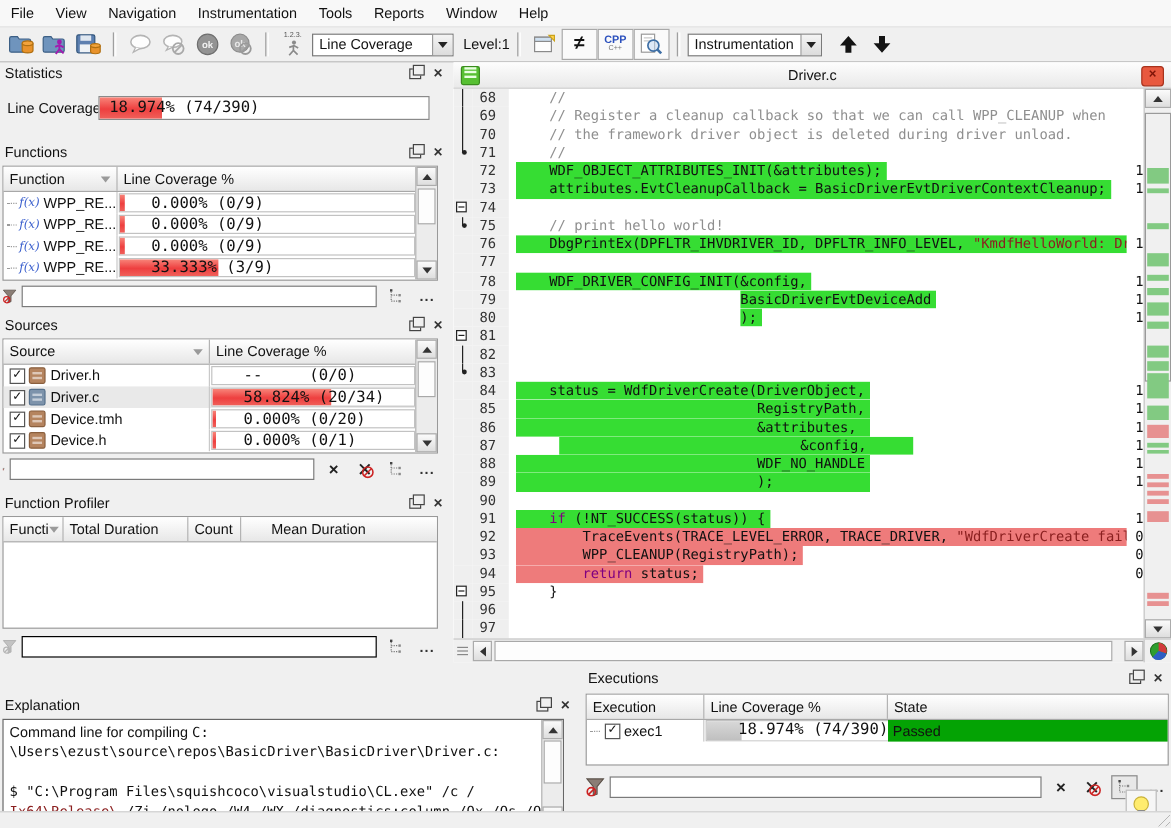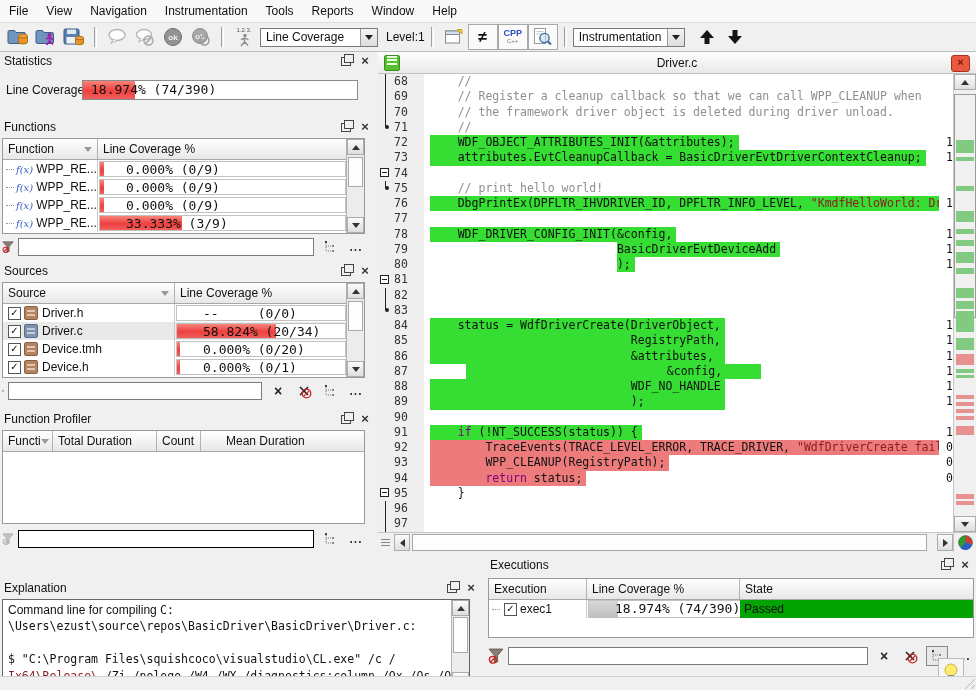--- a/index.html
+++ b/index.html
@@ -78,21 +78,21 @@
   .ed-ico::before{top:3px;box-shadow:0 4px 0 #e8ffe0;}
   .ed-close{position:absolute;right:6px;top:3px;width:17px;height:15px;background:#e8593f;border:1px solid #a8321c;border-radius:3px;color:#7e1408;font-weight:bold;font-size:11px;line-height:13px;text-align:center;}
   .code-wrap{position:absolute;left:0;top:22px;width:575px;height:458px;overflow:hidden;background:#fff;}
   .crow{display:flex;height:15.26px;position:relative;}
   .fold{width:16px;flex:none;background:#efefef;position:relative;}
   .f-v::before{content:"";position:absolute;left:7px;top:0;bottom:0;border-left:1px solid #222;}
   .f-dot::before{content:"";position:absolute;left:7px;top:0;height:50%;border-left:1px solid #222;}
   .f-dot::after{content:"";position:absolute;left:7px;top:calc(50% - 2px);width:4px;height:4px;background:#222;border-radius:50%;}
   .fbox{position:absolute;left:2px;top:calc(50% - 5px);width:9px;height:9px;border:1px solid #222;background:#fff;box-sizing:border-box;}
   .fbox::before{content:"";position:absolute;left:1px;right:1px;top:3px;border-top:1px solid #222;}
-  .lno{width:30px;flex:none;background:#efefef;color:#333;text-align:left;padding-right:5px;box-sizing:border-box;font-family:"DejaVu Sans Mono",monospace;font-size:11.5px;line-height:15.26px;}
+  .lno{width:30px;flex:none;background:#efefef;color:#333;text-align:center;padding-right:5px;box-sizing:border-box;font-family:"DejaVu Sans Mono",monospace;font-size:11.5px;line-height:15.26px;}
   .ccode{flex:1;overflow:hidden;white-space:pre;font-family:"DejaVu Sans Mono",monospace;font-size:11.5px;line-height:15.26px;padding-left:6px;}
   .lcnt{width:14px;flex:none;background:#fff;text-align:right;font-family:"DejaVu Sans Mono",monospace;font-size:11.5px;line-height:15.26px;position:relative;}
   .hlwrap{display:inline-block;white-space:pre;}
   .hl-g{background:#36dd33;padding-right:4px;}
   .hl-r{background:#ee7b7b;padding-right:4px;}
   .seg-p{color:#111;} .seg-com{color:#8f8f8f;} .seg-str{color:#8b2020;} .seg-kw{color:#800080;} .seg-pre{color:#111;}
   .ed-sbv{position:absolute;right:0;top:22px;width:23px;height:458px;background:#f0f0f0;border-left:1px solid #c6c6c6;box-sizing:border-box;}
   .ed-groove{position:absolute;left:0;right:0;top:18px;bottom:18px;}
   .mm{position:absolute;left:2px;right:2px;}
   .mm-g{background:#82ca82;} .mm-r{background:#e79191;}

